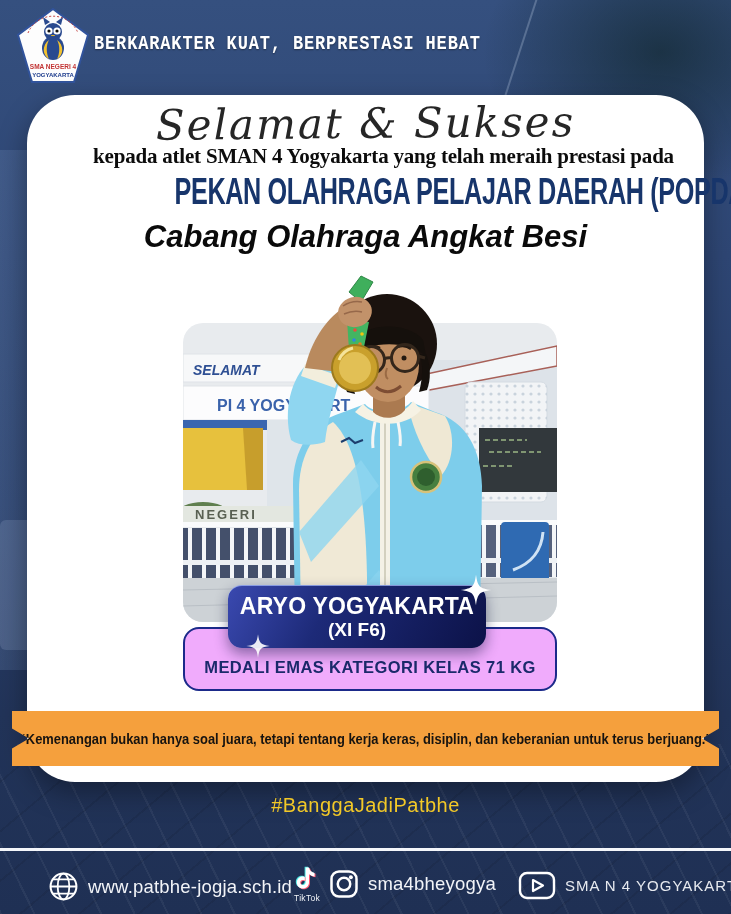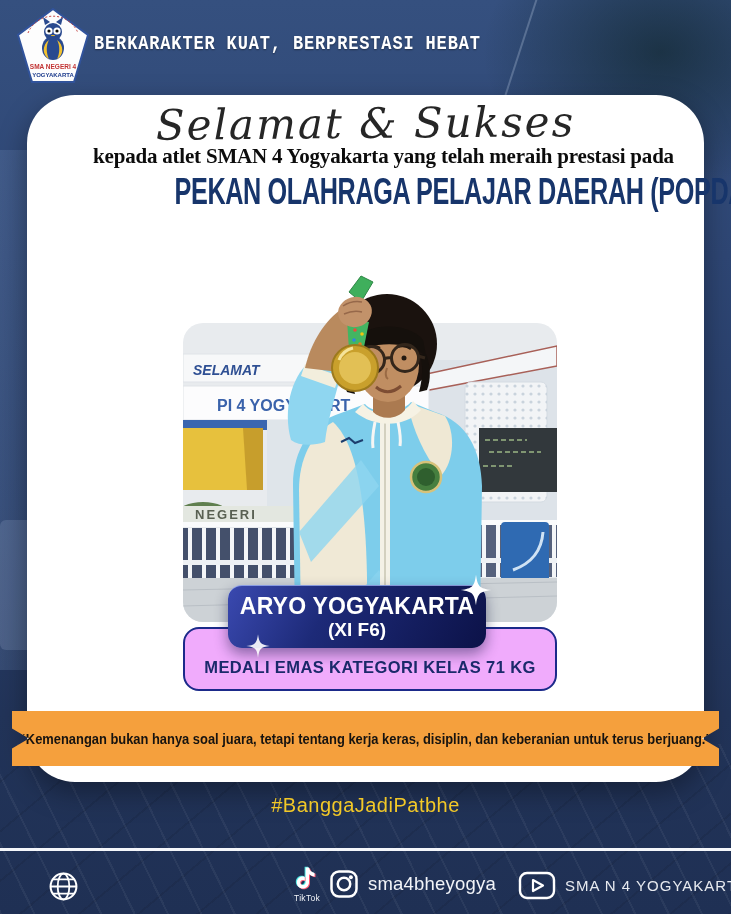--- a/index.html
+++ b/index.html
@@ -102,20 +102,21 @@
     <text x="37" y="70" text-anchor="middle" font-size="6" font-weight="bold" fill="#1b3a8c">YOGYAKARTA</text>
   </svg>
   <div class="tagline">BERKARAKTER KUAT, BERPRESTASI HEBAT</div>
 
   <div class="card">
     <div class="script-title">Selamat &amp; Sukses</div>
     <div class="subtitle">kepada atlet SMAN 4 Yogyakarta yang telah meraih prestasi pada</div>
     <div class="event-title">
       <span>PEKAN OLAHRAGA PELAJAR DAERAH (POPDA) DIY 2026</span>
     </div>
+    <div class="category-title">Cabang Olahraga Angkat Besi</div>
 
     <svg class="photo-svg" viewBox="0 0 374 352">
       <defs>
         <clipPath id="ph">
             <rect x="0" y="53" width="374" height="299" rx="20"></rect>
           </clipPath>
         <pattern id="lat" width="8" height="8" patternUnits="userSpaceOnUse">
           <circle cx="4" cy="4" r="1.6" fill="#c9d3dc"></circle>
         </pattern>
         <pattern id="bars" width="14" height="60" patternUnits="userSpaceOnUse">
@@ -226,20 +227,21 @@
   <div class="hashtag">#BanggaJadiPatbhe</div>
   <div class="separator"></div>
 
   <div class="footer">
     <div class="f-group fg-web">
       <svg width="31" height="31" viewBox="0 0 24 24">
         <circle cx="12" cy="12" r="10" fill="none" stroke="#fff" stroke-width="1.6"></circle>
         <ellipse cx="12" cy="12" rx="4.5" ry="10" fill="none" stroke="#fff" stroke-width="1.4"></ellipse>
         <path d="M2,12 h20 M3.5,6.5 h17 M3.5,17.5 h17" stroke="#fff" stroke-width="1.4" fill="none"></path>
       </svg>
+      <span class="f-text">www.patbhe-jogja.sch.id</span>
     </div>
     <div class="f-group fg-social">
       <div class="tiktok-wrap">
         <svg width="24" height="27" viewBox="0 0 24 26">
           <path d="M14,1 c0.5,3 2.5,5 5.5,5.5 v3.5 c-2,-0.2 -3.9,-1 -5.5,-2.2 v8.2 c0,3.4 -2.8,6 -6.2,6 c-3.4,0 -6,-2.6 -6,-6 c0,-3.3 2.6,-6 6,-6 c0.6,0 1.4,0.1 2,0.3 v3.6 c-0.6,-0.3 -1.3,-0.5 -2,-0.5 c-1.4,0 -2.6,1.2 -2.6,2.6 c0,1.4 1.2,2.6 2.6,2.6 c1.5,0 2.8,-1.2 2.8,-2.6 V1 Z" fill="#4de8e4" transform="translate(-1,-0.8)"></path>
           <path d="M14,1 c0.5,3 2.5,5 5.5,5.5 v3.5 c-2,-0.2 -3.9,-1 -5.5,-2.2 v8.2 c0,3.4 -2.8,6 -6.2,6 c-3.4,0 -6,-2.6 -6,-6 c0,-3.3 2.6,-6 6,-6 c0.6,0 1.4,0.1 2,0.3 v3.6 c-0.6,-0.3 -1.3,-0.5 -2,-0.5 c-1.4,0 -2.6,1.2 -2.6,2.6 c0,1.4 1.2,2.6 2.6,2.6 c1.5,0 2.8,-1.2 2.8,-2.6 V1 Z" fill="#ff5a76" transform="translate(1,0.8)"></path>
           <path d="M14,1 c0.5,3 2.5,5 5.5,5.5 v3.5 c-2,-0.2 -3.9,-1 -5.5,-2.2 v8.2 c0,3.4 -2.8,6 -6.2,6 c-3.4,0 -6,-2.6 -6,-6 c0,-3.3 2.6,-6 6,-6 c0.6,0 1.4,0.1 2,0.3 v3.6 c-0.6,-0.3 -1.3,-0.5 -2,-0.5 c-1.4,0 -2.6,1.2 -2.6,2.6 c0,1.4 1.2,2.6 2.6,2.6 c1.5,0 2.8,-1.2 2.8,-2.6 V1 Z" fill="#ffffff"></path>
         </svg>
         <span class="tiktok-label">TikTok</span>
       </div>

